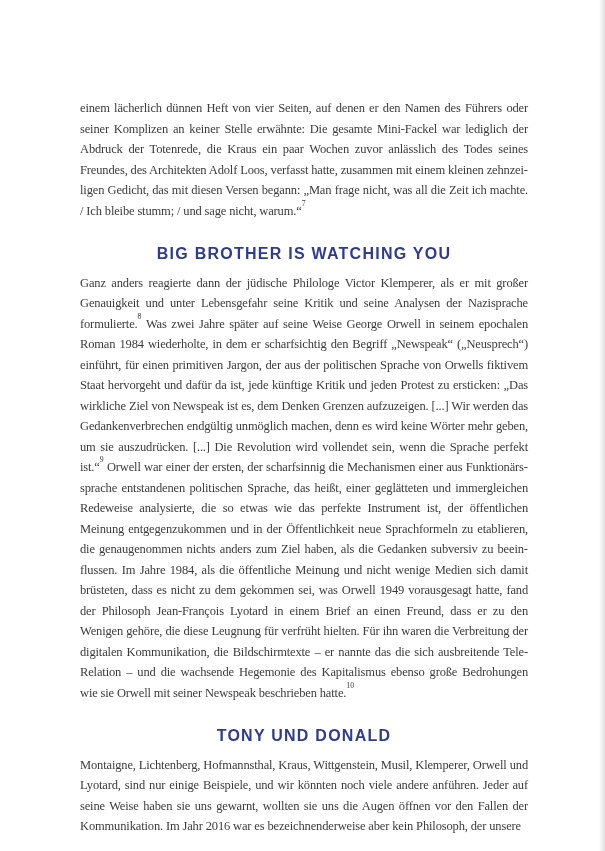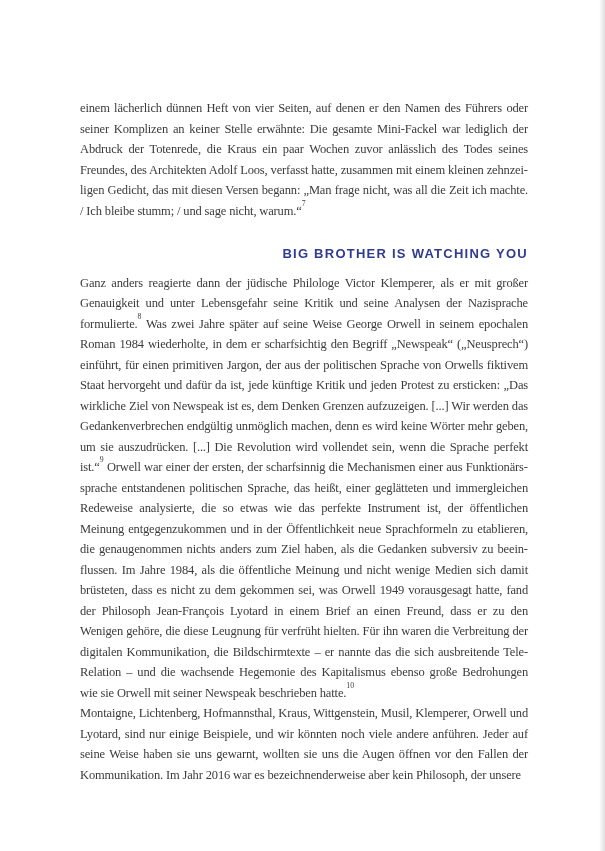--- a/index.html
+++ b/index.html
@@ -44,33 +44,34 @@
   }
   .body-paragraph sup.fn{
     font-size:0.62em;
     line-height:0;
     position:relative;
     top:-0.45em;
     letter-spacing:0;
   }
   .section-heading{
     font-family:"Liberation Sans","DejaVu Sans",sans-serif;
-    font-size:13px;
+    font-size:16px;
     font-weight:700;
     letter-spacing:1.25px;
     color:var(--heading-color);
     margin-top:23px;
     margin-bottom:8px;
-    text-align:right;
+    text-align:center;
   }
 </style>
 </head>
 <body>
 
 <div class="page">
   <div class="text-block">
       <p class="body-paragraph"><span>einem lächerlich dünnen Heft von vier Seiten, auf denen er den Namen des Führers oder seiner Komplizen an keiner Stelle erwähnte: Die gesamte Mini-</span><span class="i">Fackel</span><span> war lediglich der Abdruck der Totenrede, die Kraus ein paar Wochen zuvor anläss­lich des Todes seines Freun­des, des Architekten Adolf Loos, verfasst hatte, zusammen mit einem kleinen zehn­zei­ligen Gedicht, das mit diesen Versen begann: </span><span class="i">„Man frage nicht, was all die Zeit ich machte. / Ich bleibe stumm; / und sage nicht, warum.“</span><sup class="fn">7</sup></p>
       <h2 class="section-heading">BIG BROTHER IS WATCHING YOU</h2>
       <p class="body-paragraph"><span>Ganz anders reagierte dann der jüdische Philologe Victor Klemperer, als er mit großer Genauigkeit und unter Lebensgefahr seine Kritik und seine Analysen der Nazi­sprache formulierte.</span><sup class="fn">8</sup><span> Was zwei Jahre später auf seine Weise George Orwell in seinem epo­chalen Roman </span><span class="i">1984</span><span> wiederholte, in dem er scharfsichtig den Begriff „Newspeak“ („Neusprech“) einführt, für einen primitiven Jargon, der aus der politischen Sprache von Orwells fiktivem Staat hervorgeht und dafür da ist, jede künftige Kritik und jeden Protest zu ersticken: </span><span class="i">„Das wirkliche Ziel von Newspeak ist es, dem Denken Grenzen auf­zu­zeigen. [...] Wir werden das Gedanken­ver­brechen endgültig unmög­lich machen, denn es wird keine Wörter mehr geben, um sie auszu­drücken. [...] Die Revolution wird voll­endet sein, wenn die Sprache perfekt ist.“</span><sup class="fn">9</sup><span> Or­well war einer der ersten, der scharfsinnig die Mechanismen einer aus Funktio­närs­sprache entstandenen politischen Sprache, das heißt, einer geglätteten und immer­gleichen Rede­weise analysierte, die so etwas wie das perfekte Instrument ist, der öffentlichen Meinung ent­gegen­zu­kommen und in der Öffent­lich­keit neue Sprachformeln zu etablieren, die ge­nau­genommen nichts anders zum Ziel haben, als die Gedanken subversiv zu beein­flussen. Im Jahre 1984, als die öffentliche Meinung und nicht wenige Medien sich damit brüsteten, dass es nicht zu dem gekommen sei, was Orwell 1949 voraus­gesagt hatte, fand der Philo­soph Jean-François Lyotard in einem Brief an einen Freund, dass er zu den Wenigen gehöre, die diese Leugnung für verfrüht hielten. Für ihn waren die Ver­brei­tung der digitalen Kom­mu­ni­ka­tion, die Bild­schirm­texte – er nannte das die sich aus­brei­tende Tele-Relation – und die wachsende Hege­monie des Kapi­ta­lis­mus ebenso große Bedro­hungen wie sie Orwell mit seiner Newspeak beschrieben hatte.</span><sup class="fn">10</sup></p>
+      <h2 class="section-heading">TONY UND DONALD</h2>
       <p class="body-paragraph"><span>Montaigne, Lichtenberg, Hof­manns­thal, Kraus, Witt­gen­stein, Musil, Klem­perer, Orwell und Lyotard, sind nur einige Beispiele, und wir könnten noch viele andere an­führen. Jeder auf seine Weise haben sie uns gewarnt, wollten sie uns die Augen öffnen vor den Fallen der Kommu­ni­ka­tion. Im Jahr 2016 war es be­zeichnen­der­weise aber kein Philo­soph, der unsere</span></p>
     </div>
   <div class="page-edge-shadow"></div>
 </div>
 
 </body></html>

